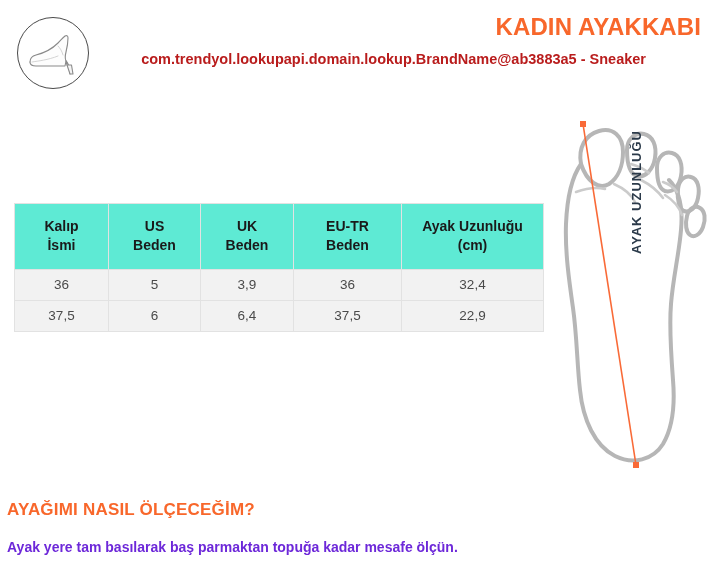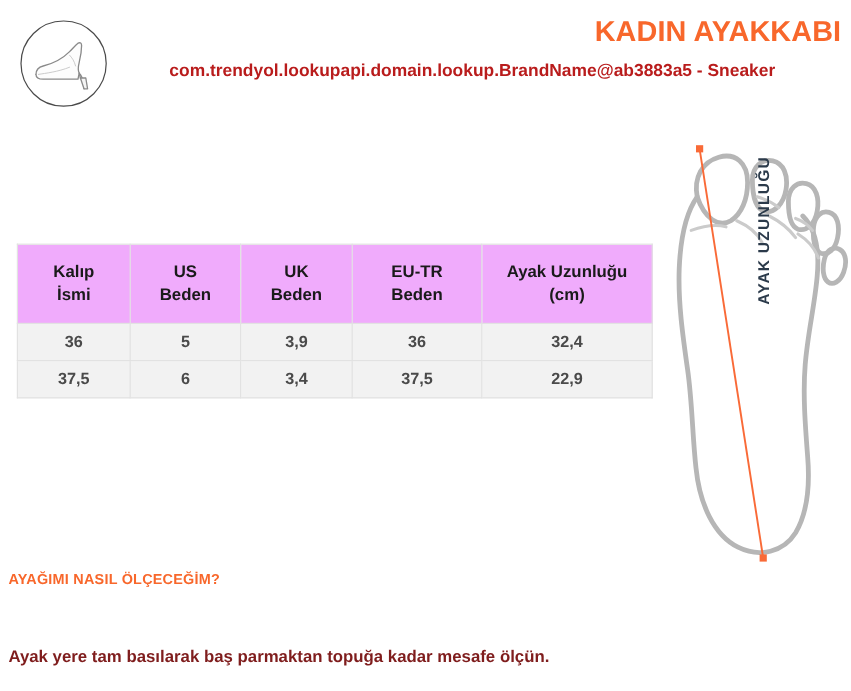--- a/index.html
+++ b/index.html
@@ -77,37 +77,36 @@
     width: 529px;
     table-layout: fixed;
   }
   table.size-table th,
   table.size-table td {
     border: 1px solid #e2e2e2;
     text-align: center;
     font-size: 13.5px;
   }
   table.size-table th {
-    background: #f0abfc;
+    background: #5eead4;
     font-weight: bold;
     color: #1a1a1a;
     padding: 13px 2px 14px 2px;
     line-height: 19px;
     font-size: 14px;
   }
   table.size-table td {
     background: #ffffff;
     color: #4a4a4a;
     padding: 4px 2px 5px 2px;
     height: 21px;
     line-height: 21px;
   }
   table.size-table tr.striped td {
     background: #f2f2f2;
-    font-weight: bold;
   }
   col.c1 { width: 94px; }
   col.c2 { width: 92px; }
   col.c3 { width: 93px; }
   col.c4 { width: 108px; }
   col.c5 { width: 142px; }
 
   
   #foot-diagram {
     position: absolute;
@@ -127,34 +126,34 @@
     color: #2b3a4a;
     transform: rotate(-90deg);
     transform-origin: 22px 10px;
     white-space: nowrap;
   }
 
   
   #howto-heading {
     position: absolute;
     left: 7px;
-    top: 476px;
-    font-size: 12px;
+    top: 500px;
+    font-size: 17px;
     font-weight: bold;
     color: #f8672b;
     letter-spacing: 0.2px;
     white-space: nowrap;
   }
   #howto-text {
     position: absolute;
     left: 7px;
     top: 539px;
     font-size: 14px;
     font-weight: bold;
-    color: #7f1d1d;
+    color: #6d28d9;
     white-space: nowrap;
   }
 </style>
 </head>
 <body>
 
 <div id="header">
 
   <div id="brand-icon-circle">
     <svg width="52" height="42" viewBox="0 0 52 42" aria-hidden="true">
@@ -212,21 +211,21 @@
       <tr class="striped">
         <td>36</td>
         <td>5</td>
         <td>3,9</td>
         <td>36</td>
         <td>32,4</td>
       </tr>
       <tr class="striped">
         <td>37,5</td>
         <td>6</td>
-        <td>3,4</td>
+        <td>6,4</td>
         <td>37,5</td>
         <td>22,9</td>
       </tr>
     </tbody>
   </table>
 </div>
 
 <div id="foot-diagram">
   <svg width="164" height="365" viewBox="0 0 164 365" aria-hidden="true">
     <g fill="none" stroke="#b6b6b6" stroke-width="4" stroke-linecap="round" stroke-linejoin="round">

